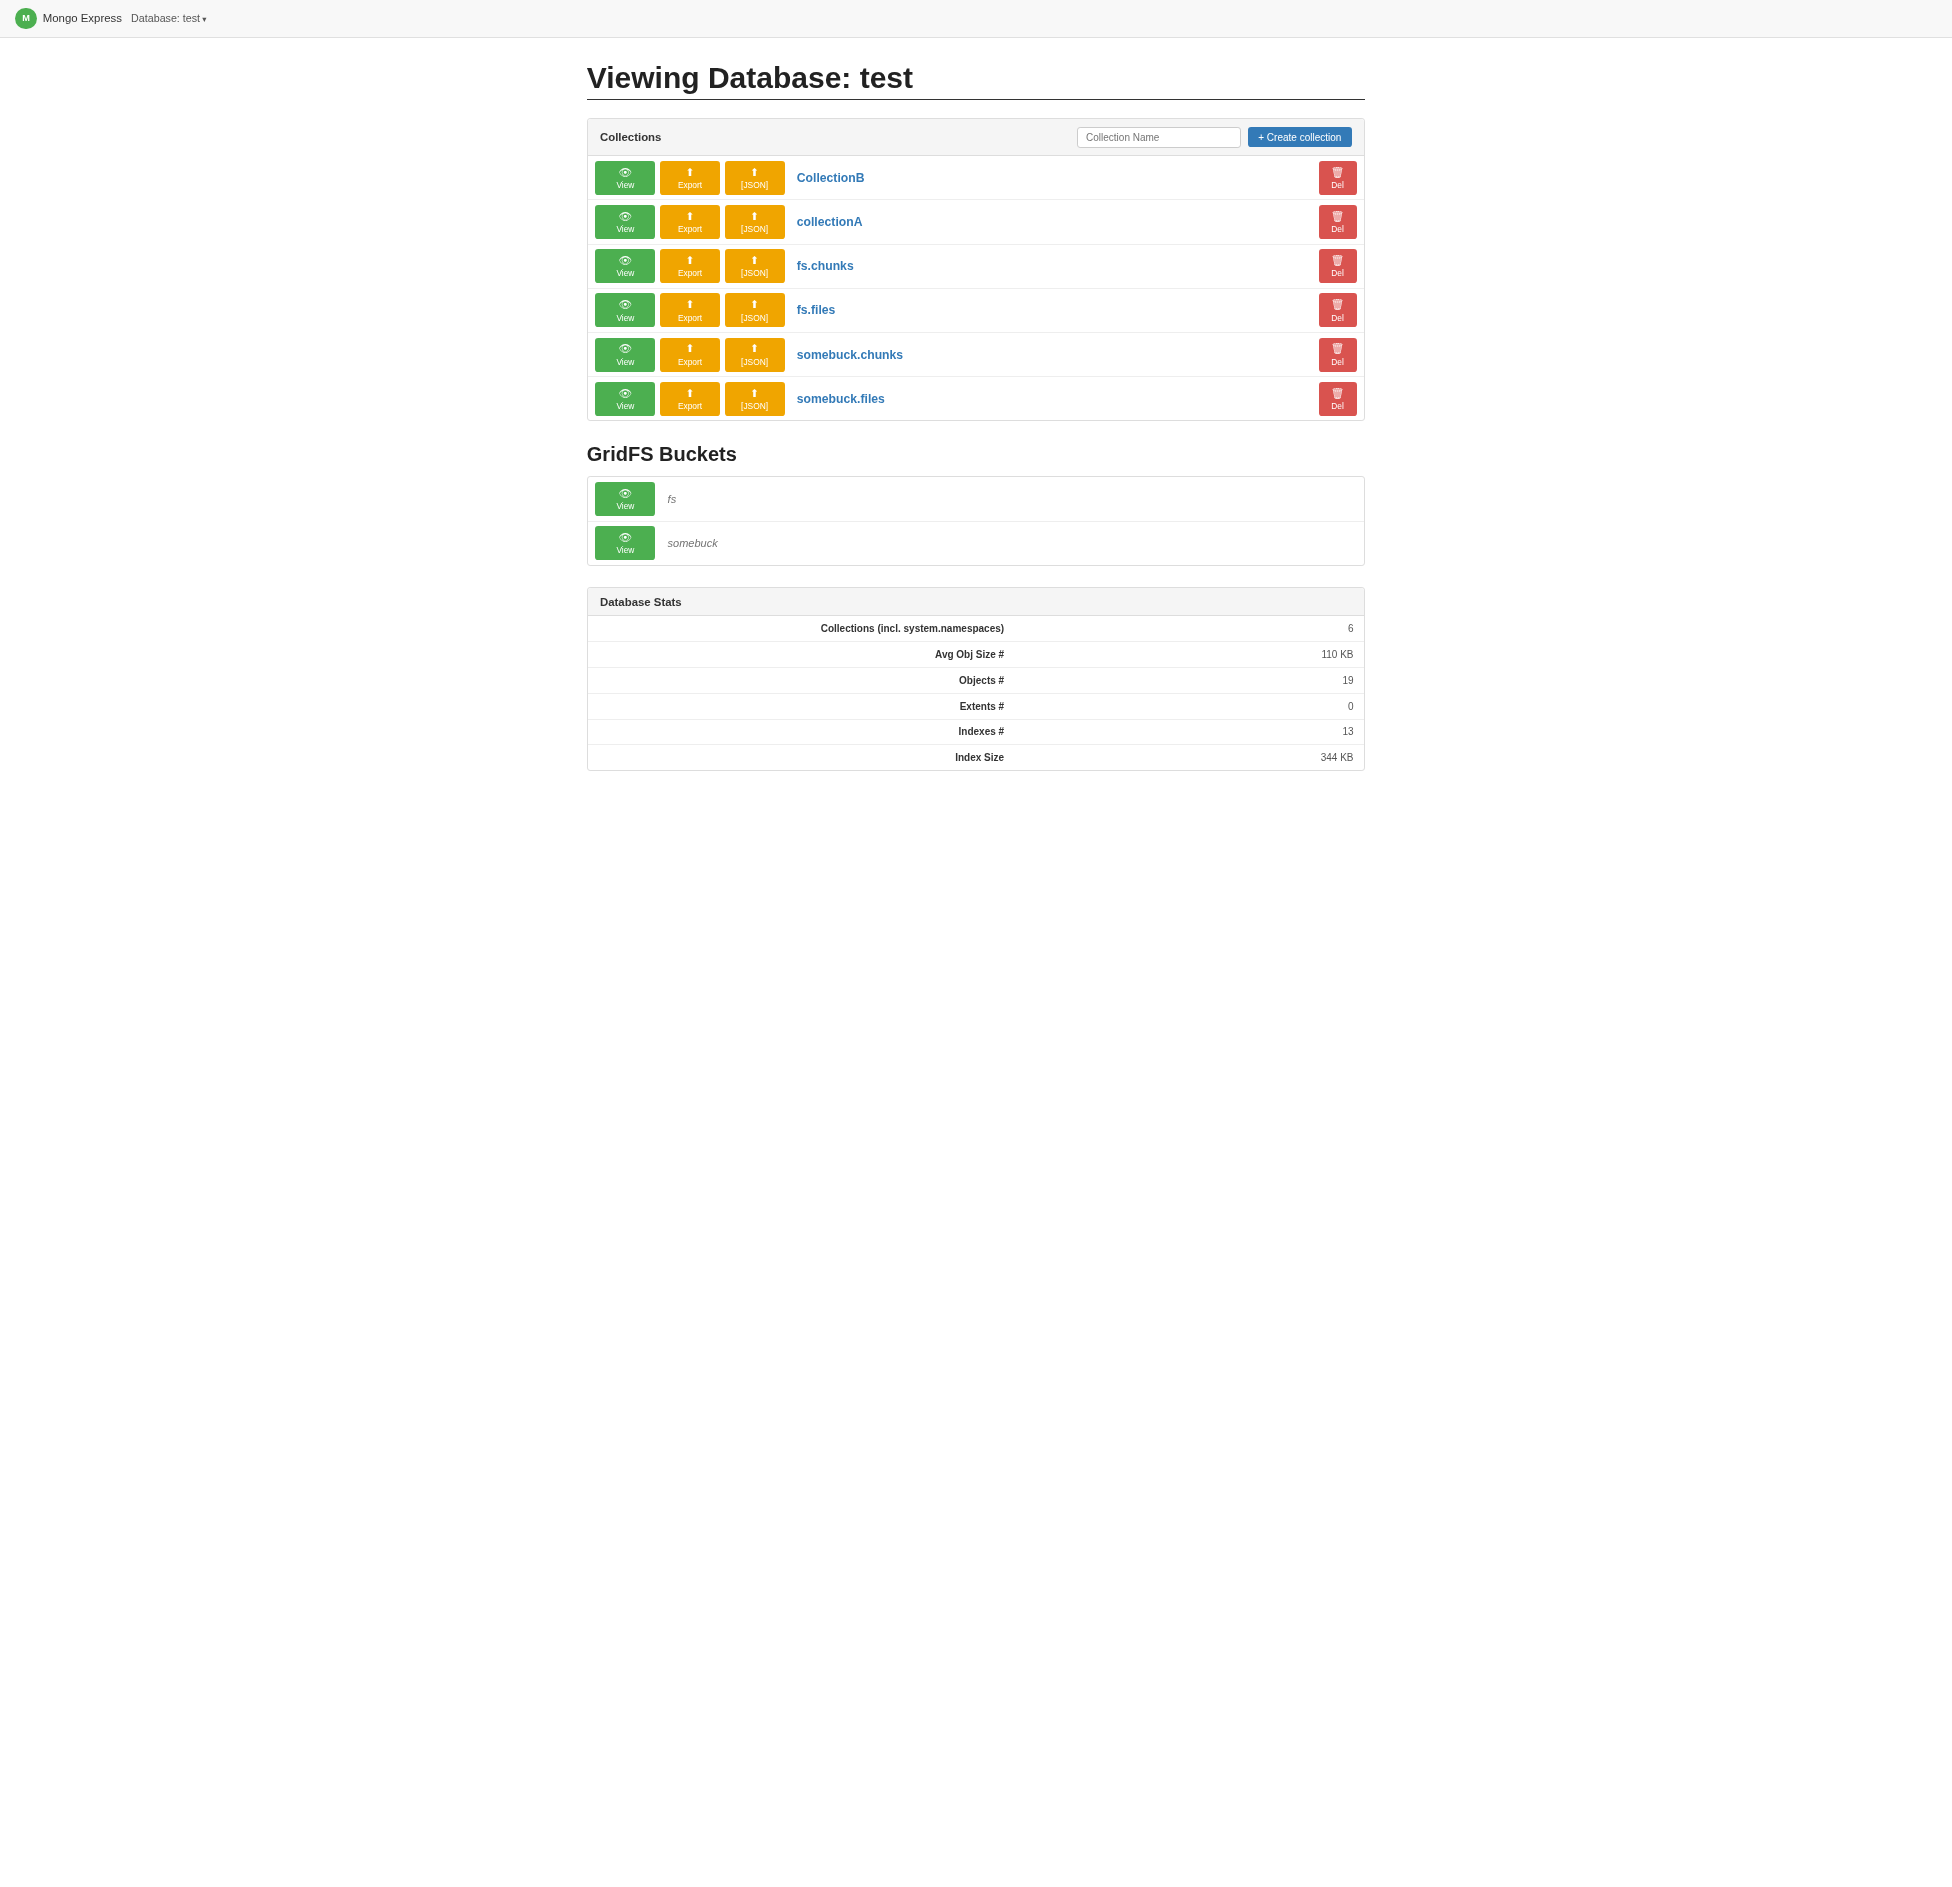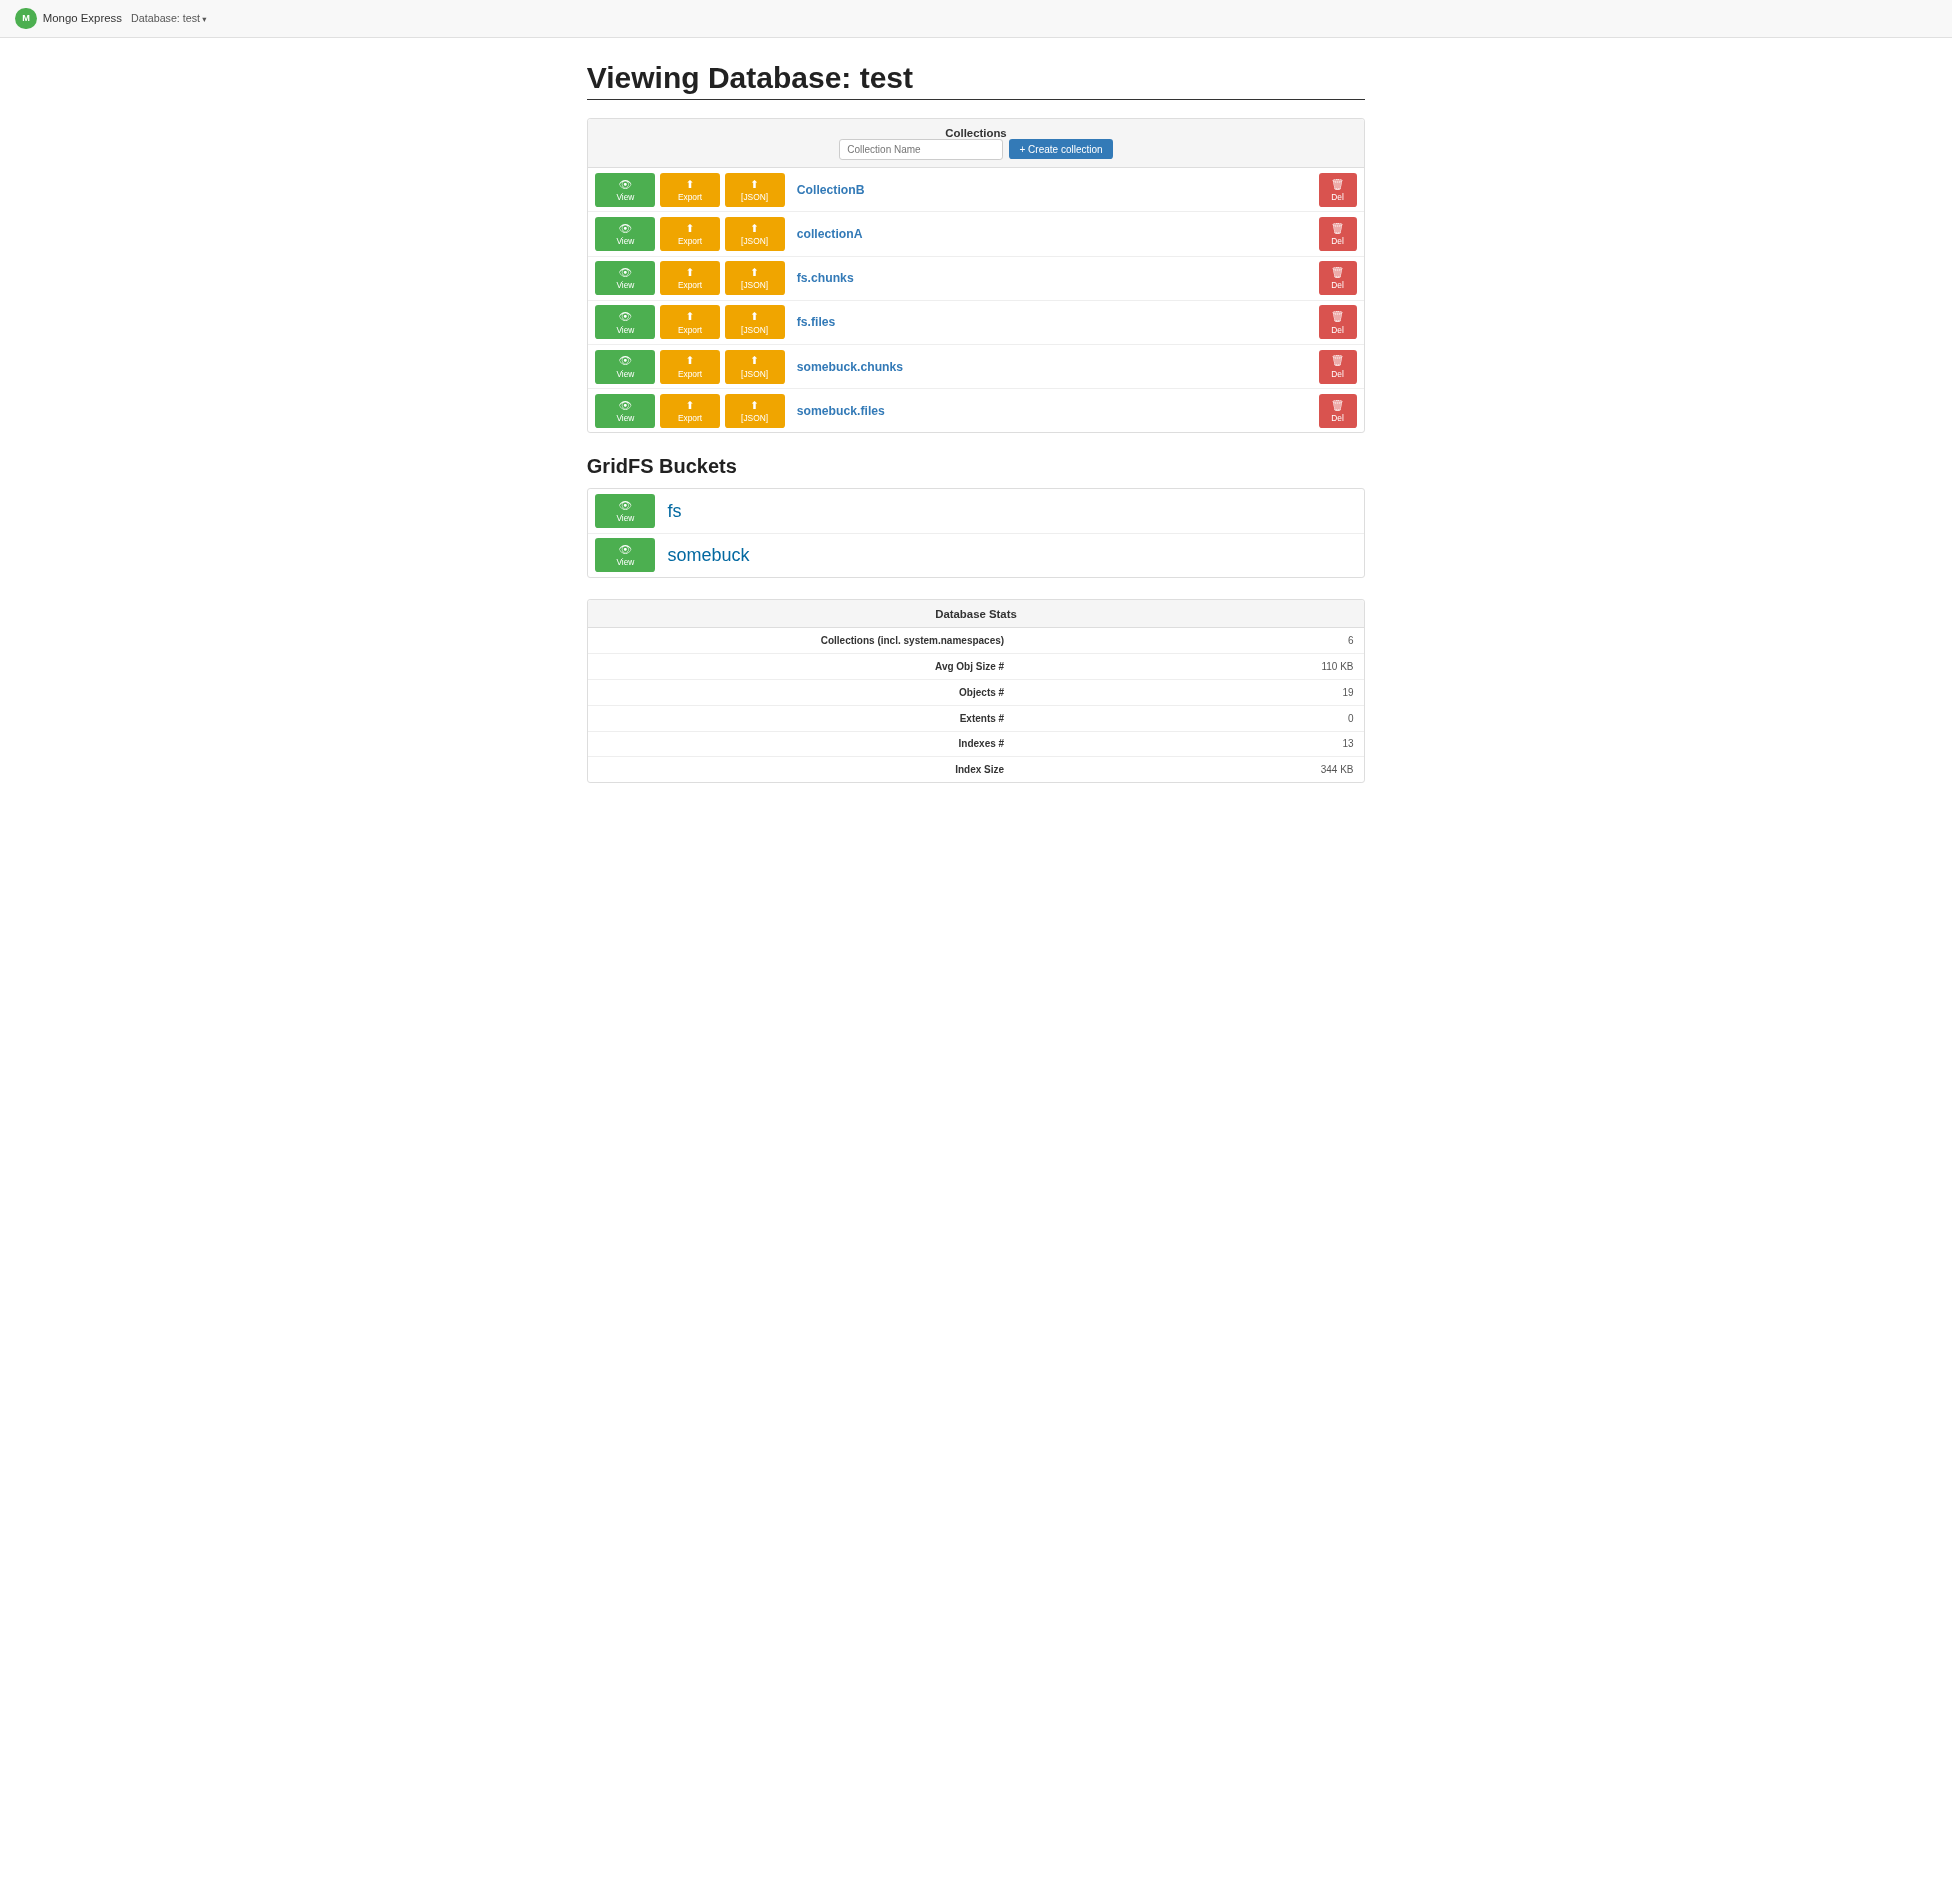--- a/index.html
+++ b/index.html
@@ -71,21 +71,20 @@
       background: #fff;
     }
     .panel-heading {
       background: #f5f5f5;
       border-bottom: 0.8px solid #ddd;
       padding: 7.6px 12.2px;
       display: flex;
       align-items: center;
       justify-content: space-between;
       border-radius: 3.1px 3.1px 0 0;
-      flex-direction: column;
     }
     .panel-title {
       font-size: 11.4px;
       font-weight: bold;
       color: #333;
     }
     .create-collection-form {
       display: flex;
       align-items: center;
       gap: 6.1px;
@@ -213,26 +212,27 @@
 
     .bucket-row {
       display: flex;
       align-items: center;
       border-bottom: 0.8px solid #eee;
       padding: 4.6px 7.6px;
       gap: 4.6px;
     }
     .bucket-row:last-child { border-bottom: none; }
     .bucket-name-link {
-      color: #0369a1;
-      font-size: 18px;
+      color: #737373;
+      font-size: 11px;
       font-weight: 500;
       text-decoration: none;
       flex: 1;
       padding-left: 7.6px;
+      font-style: italic;
     }
 
     
     .stats-table {
       width: 100%;
       border-collapse: collapse;
     }
     .stats-row td {
       padding: 6.9px 10.7px;
       border-bottom: 0.8px solid #eee;

